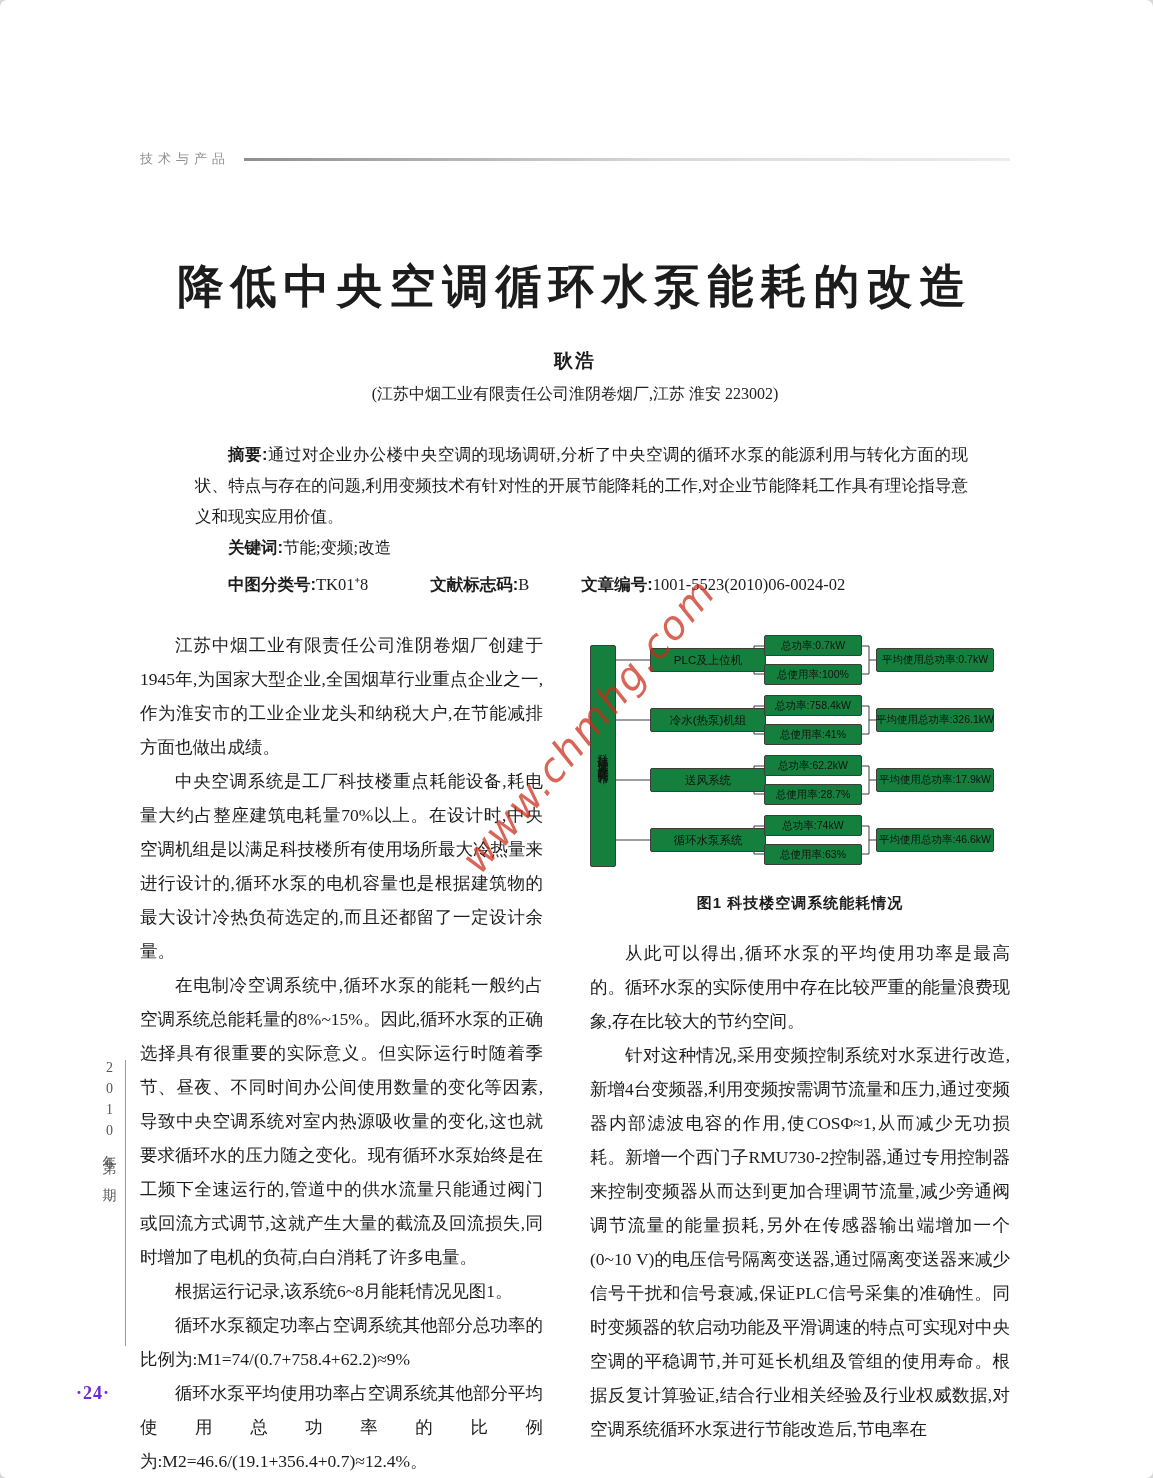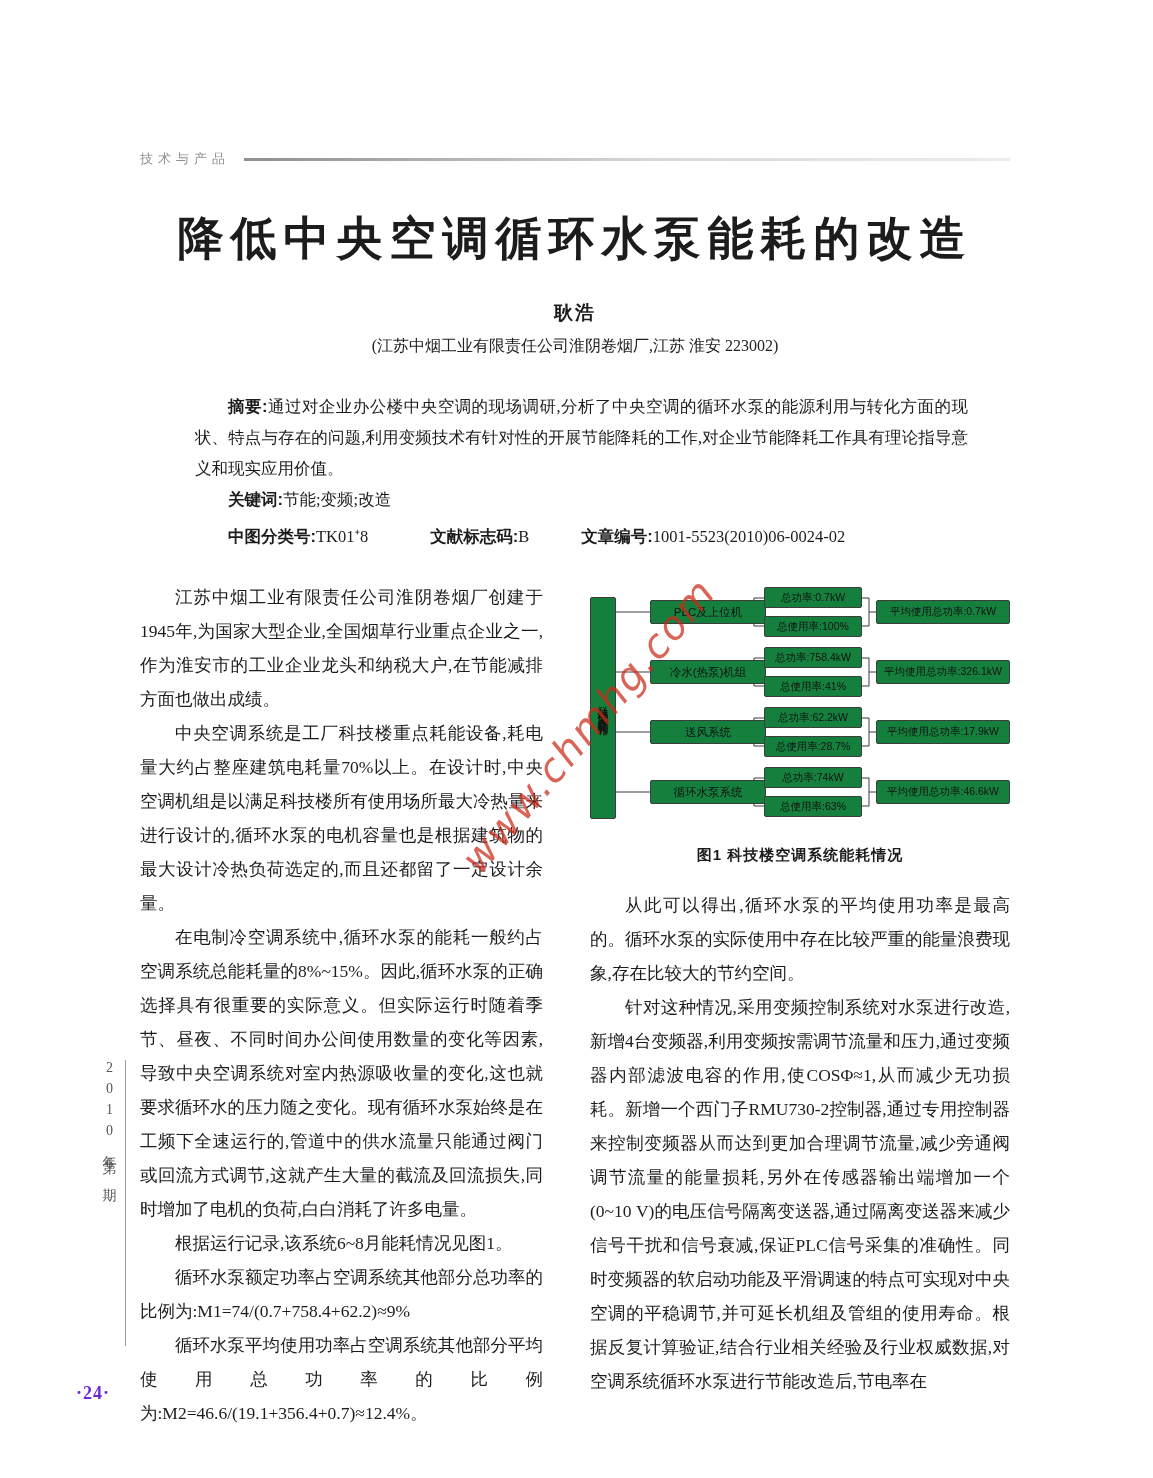--- a/index.html
+++ b/index.html
@@ -4,37 +4,38 @@
 <style>
   html,body{margin:0;padding:0;background:#d8d8d8;}
   .page{
     position:relative;
     width:1153px;height:1478px;
     background:#ffffff;
     font-family:"Liberation Serif", serif;
     color:#1c1c1c;
     overflow:hidden;
     margin:0 auto;
+    border-radius:7px;
   }
   .content{position:absolute;left:140px;right:143px;top:150px;}
 
   
   .running-head{display:flex;align-items:center;}
   .running-head .head-label{
     font-family:"Liberation Sans", sans-serif;
     font-size:13px;color:#8f8f8f;letter-spacing:5px;white-space:nowrap;
   }
   .running-head .head-rule{
     flex:1;height:3px;margin-left:14px;
     background:linear-gradient(to right,#8f8f8f,#d9d9d9 55%,#ececec);
   }
 
   
   .title{
-    margin-top:40px;text-align:center;
+    margin-top:88px;text-align:center;
     font-size:46px;font-weight:bold;letter-spacing:7px;
     font-family:"Liberation Serif", serif;
   }
   .author{margin-top:30px;text-align:center;font-size:19px;font-weight:bold;letter-spacing:2px;}
   .affiliation{margin-top:10px;text-align:center;font-size:16px;color:#222;}
   .front-matter{margin:34px 42px 0 55px;font-size:16.5px;line-height:31px;text-align:justify;}
   .front-matter p{margin:0;text-indent:2em;}
   .front-matter .lbl{font-weight:bold;font-family:"Liberation Sans", sans-serif;}
   .keywords-line{margin-top:4px;}
   .meta-line{margin-top:6px;display:flex;align-items:flex-start;}
@@ -59,21 +60,21 @@
     font-family:"Liberation Sans", sans-serif;color:#111;
     box-sizing:border-box;white-space:nowrap;
   }
   .fbox.trunk{
     left:0;top:17px;width:26px;height:222px;
     writing-mode:vertical-rl;text-orientation:upright;
     font-size:11px;letter-spacing:2px;white-space:normal;
   }
   .fbox.nname{left:60px;width:116px;height:24px;font-size:11.5px;}
   .fbox.pairbox{left:174px;width:98px;height:21px;}
-  .fbox.avgbox{left:286px;width:134px;height:24px;}
+  .fbox.avgbox{left:286px;width:118px;height:24px;}
   .fig-caption{
     margin-top:8px;text-align:center;font-weight:bold;font-size:15px;
     font-family:"Liberation Sans", sans-serif;letter-spacing:1px;
   }
 
   
   .journal-strip{
     position:absolute;left:100px;top:1060px;height:286px;
     writing-mode:vertical-rl;text-orientation:upright;
     font-size:14px;color:#555;letter-spacing:6px;

